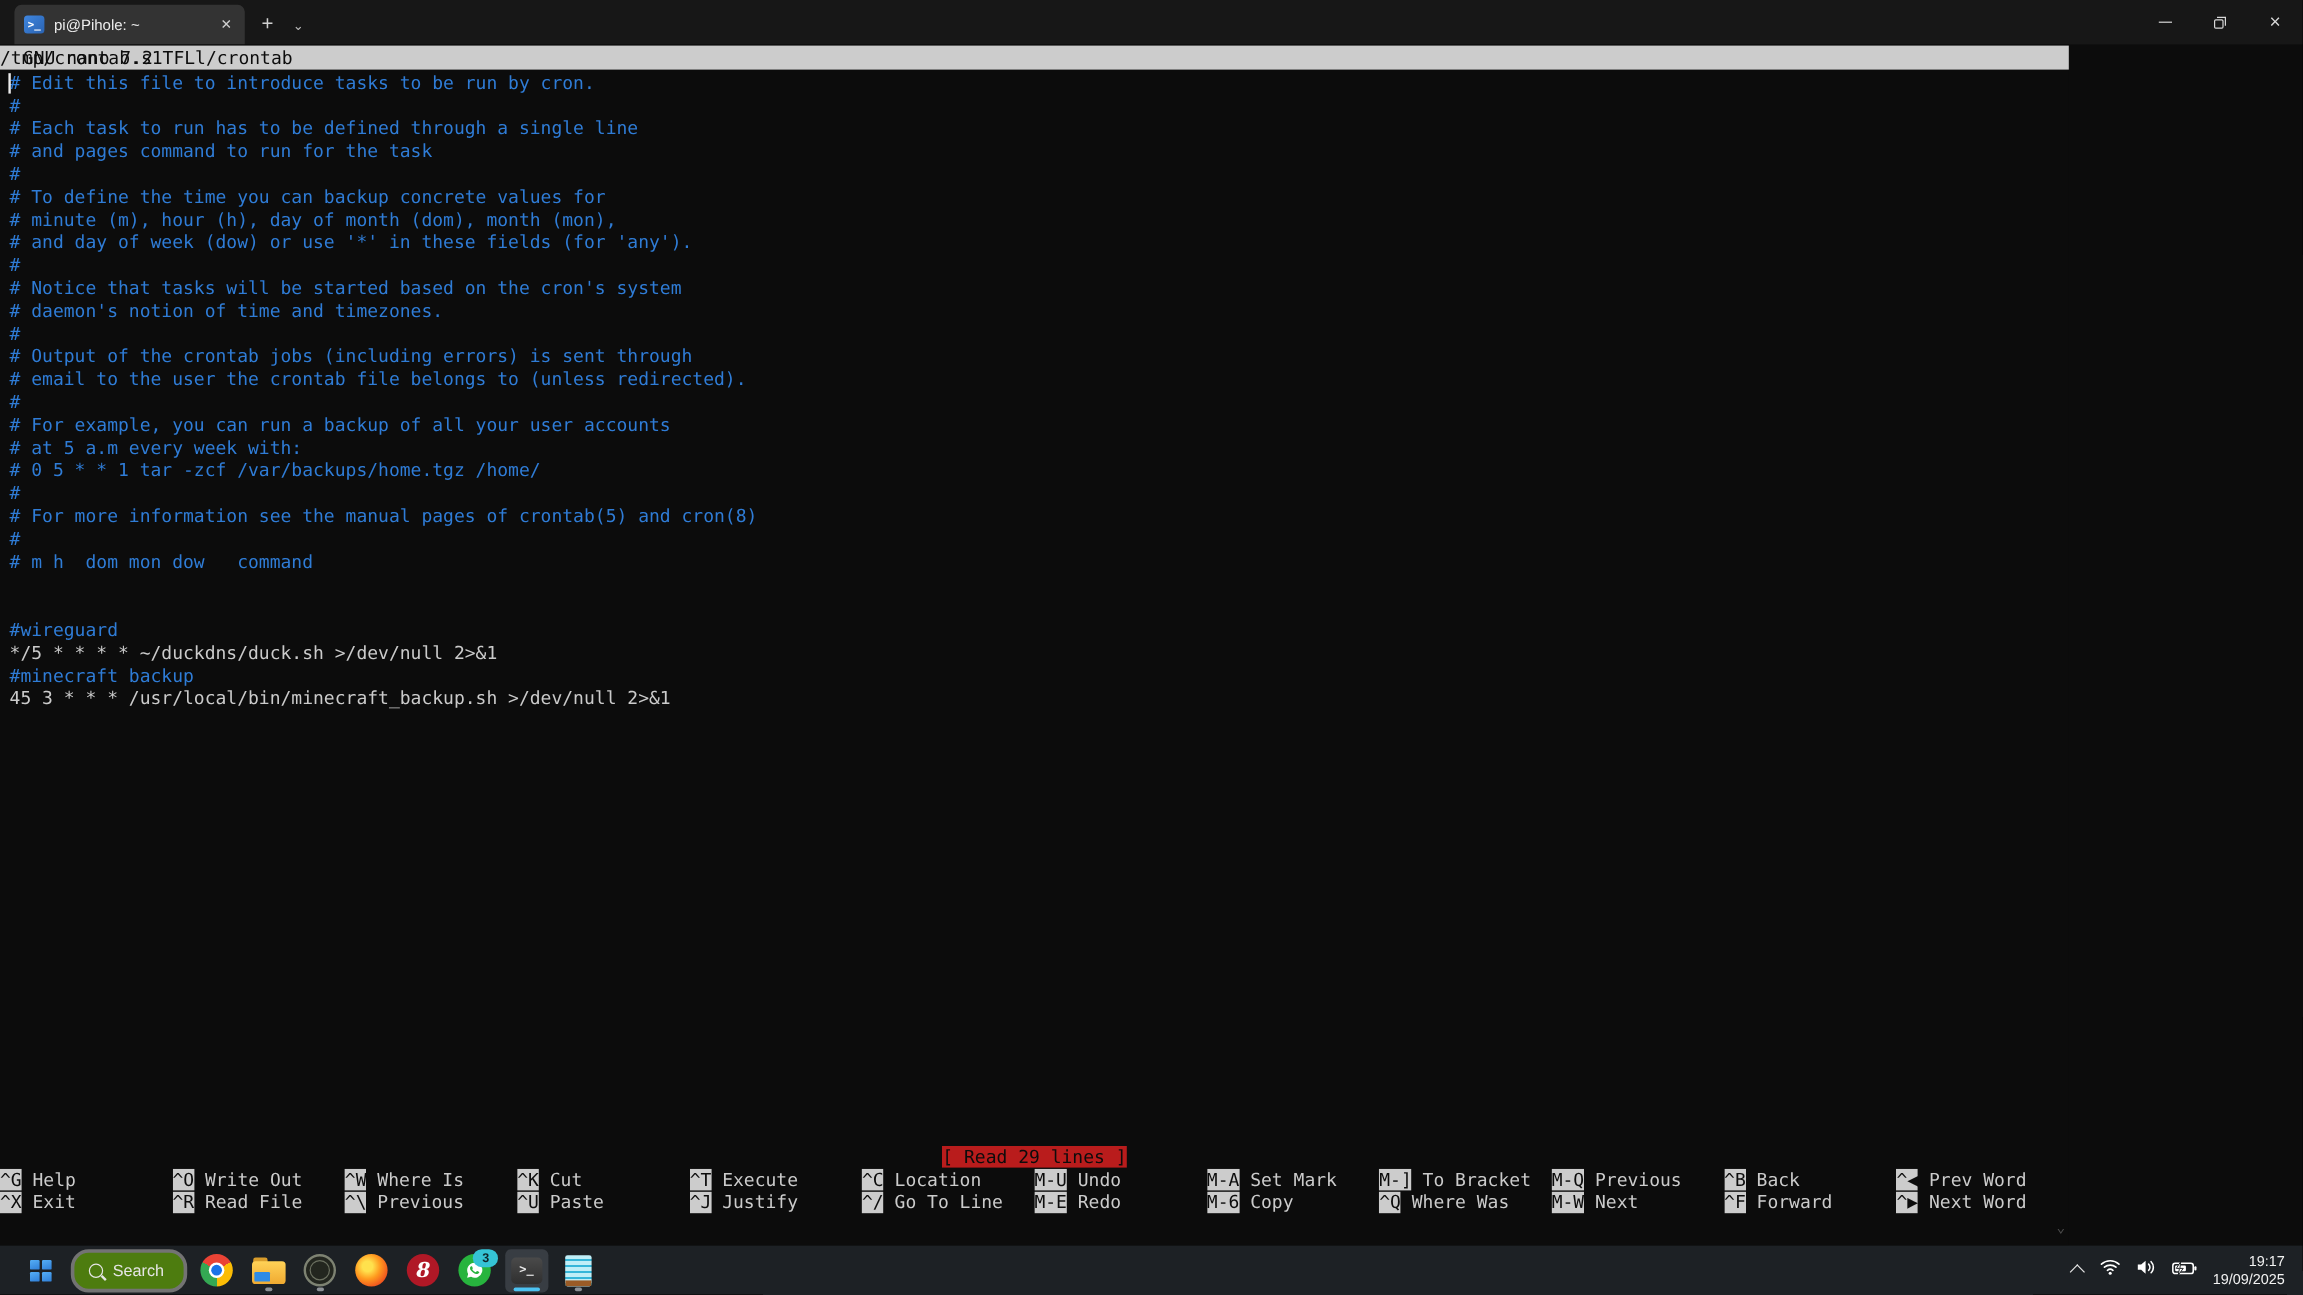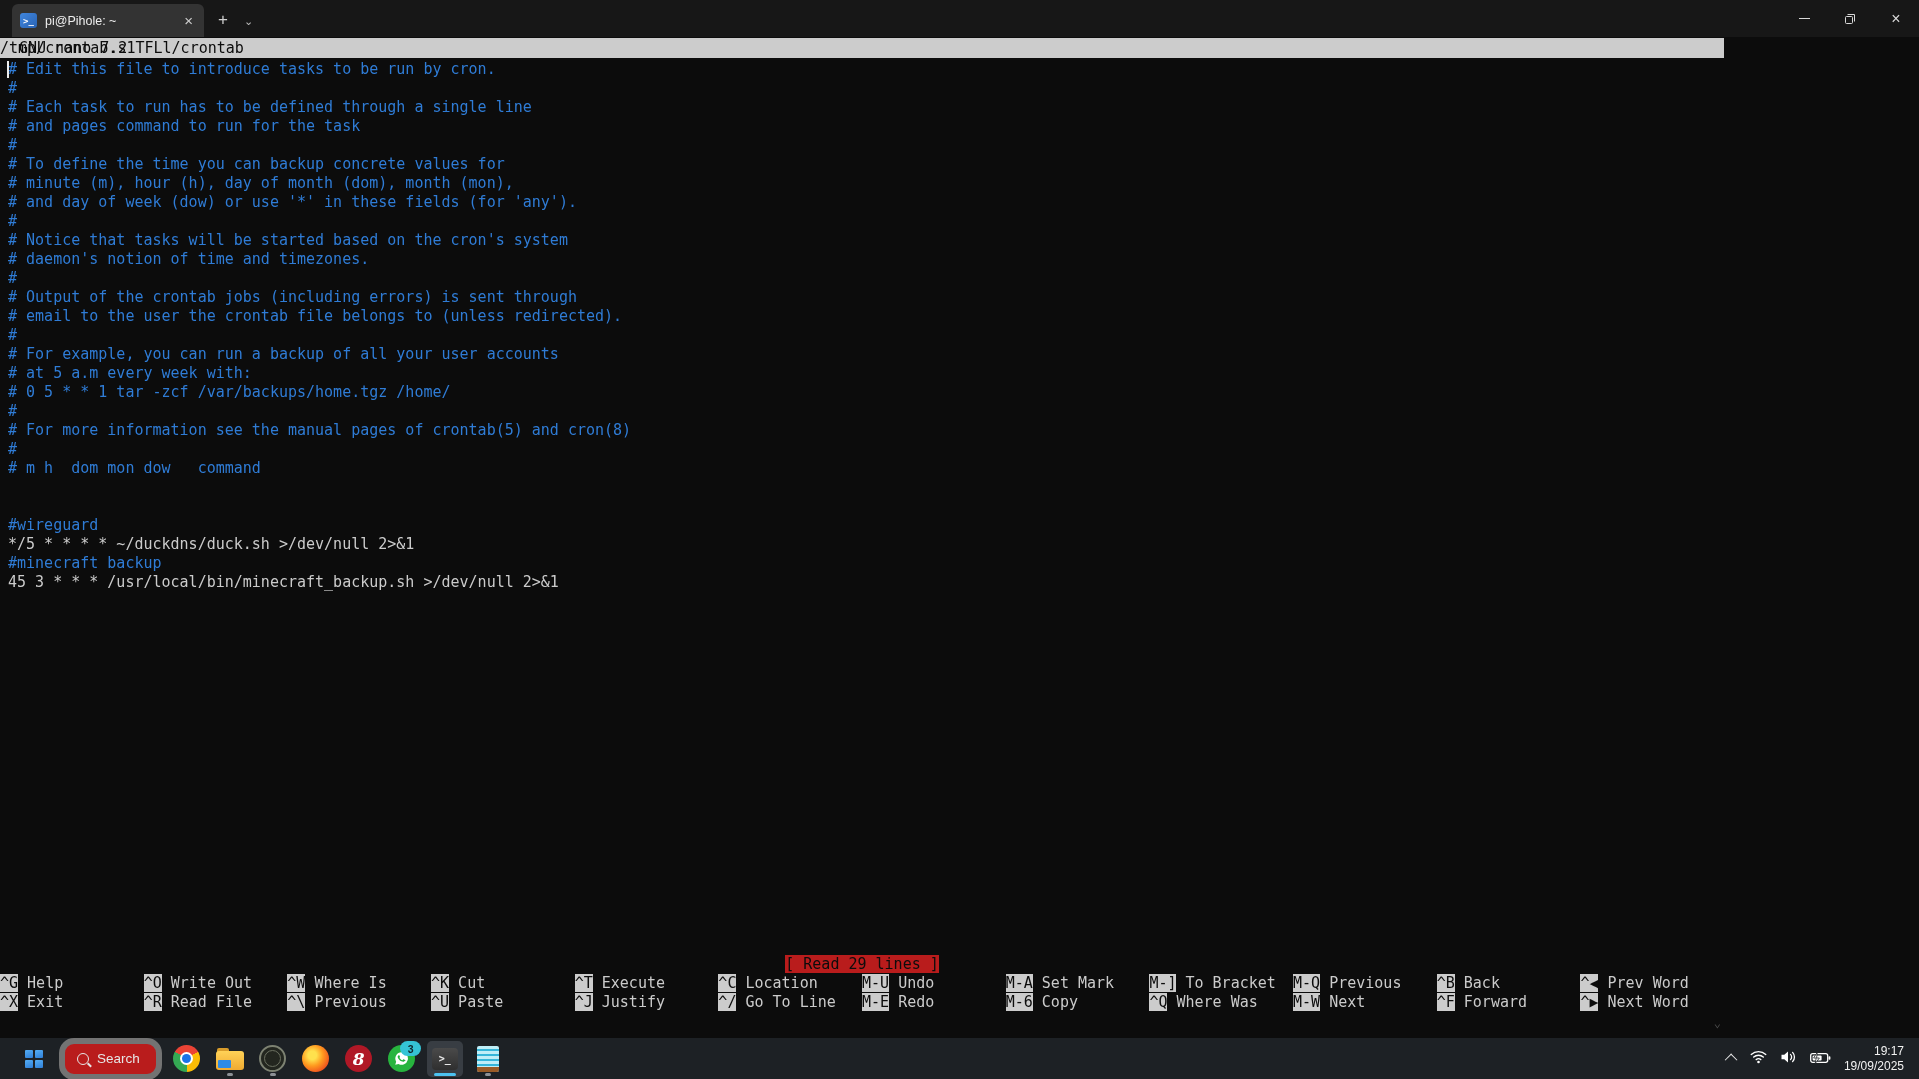--- a/index.html
+++ b/index.html
@@ -45,21 +45,21 @@
   .tb-left{display:flex;align-items:center;gap:7px;padding-left:16px;}
   .tb-btn{position:relative;width:36px;height:36px;display:flex;align-items:center;justify-content:center;border-radius:5px;}
   .run-dot{position:absolute;bottom:1px;left:50%;transform:translateX(-50%);width:6px;height:3px;border-radius:2px;background:#8d9196;}
   .active-app{background:#383D43;}
   .active-bar{position:absolute;bottom:1px;left:50%;transform:translateX(-50%);width:22px;height:3px;border-radius:2px;background:#4CC2F1;}
   
   .start-grid{display:grid;grid-template-columns:8px 8px;grid-template-rows:8px 8px;gap:2px;}
   .start-grid i{background:linear-gradient(160deg,#55aef5,#2f7fd8);border-radius:1px;}
   
   .search-pill{display:flex;align-items:center;gap:8px;height:30px;padding:0 16px 0 12px;border-radius:15px;
-               background:#b91c1c;border:6px solid #737373;color:#e6e6e6;font-size:13.5px;}
+               background:#4d7c0f;border:3px solid #737373;color:#e6e6e6;font-size:13.5px;}
   .mag{width:10px;height:10px;border:1.8px solid #e6e6e6;border-radius:50%;position:relative;}
   .mag::after{content:"";position:absolute;width:5px;height:1.8px;background:#e6e6e6;transform:rotate(45deg);right:-4px;bottom:-2px;}
   
   .chrome{width:27px;height:27px;border-radius:50%;
           background:conic-gradient(from -60deg,#EA4335 0 120deg,#FBBC05 120deg 240deg,#34A853 240deg 360deg);
           position:relative;}
   .chrome::before{content:"";position:absolute;inset:7px;background:#fff;border-radius:50%;}
   .chrome::after{content:"";position:absolute;inset:9px;background:#1A73E8;border-radius:50%;}
   
   .folder{width:28px;height:22px;position:relative;}

